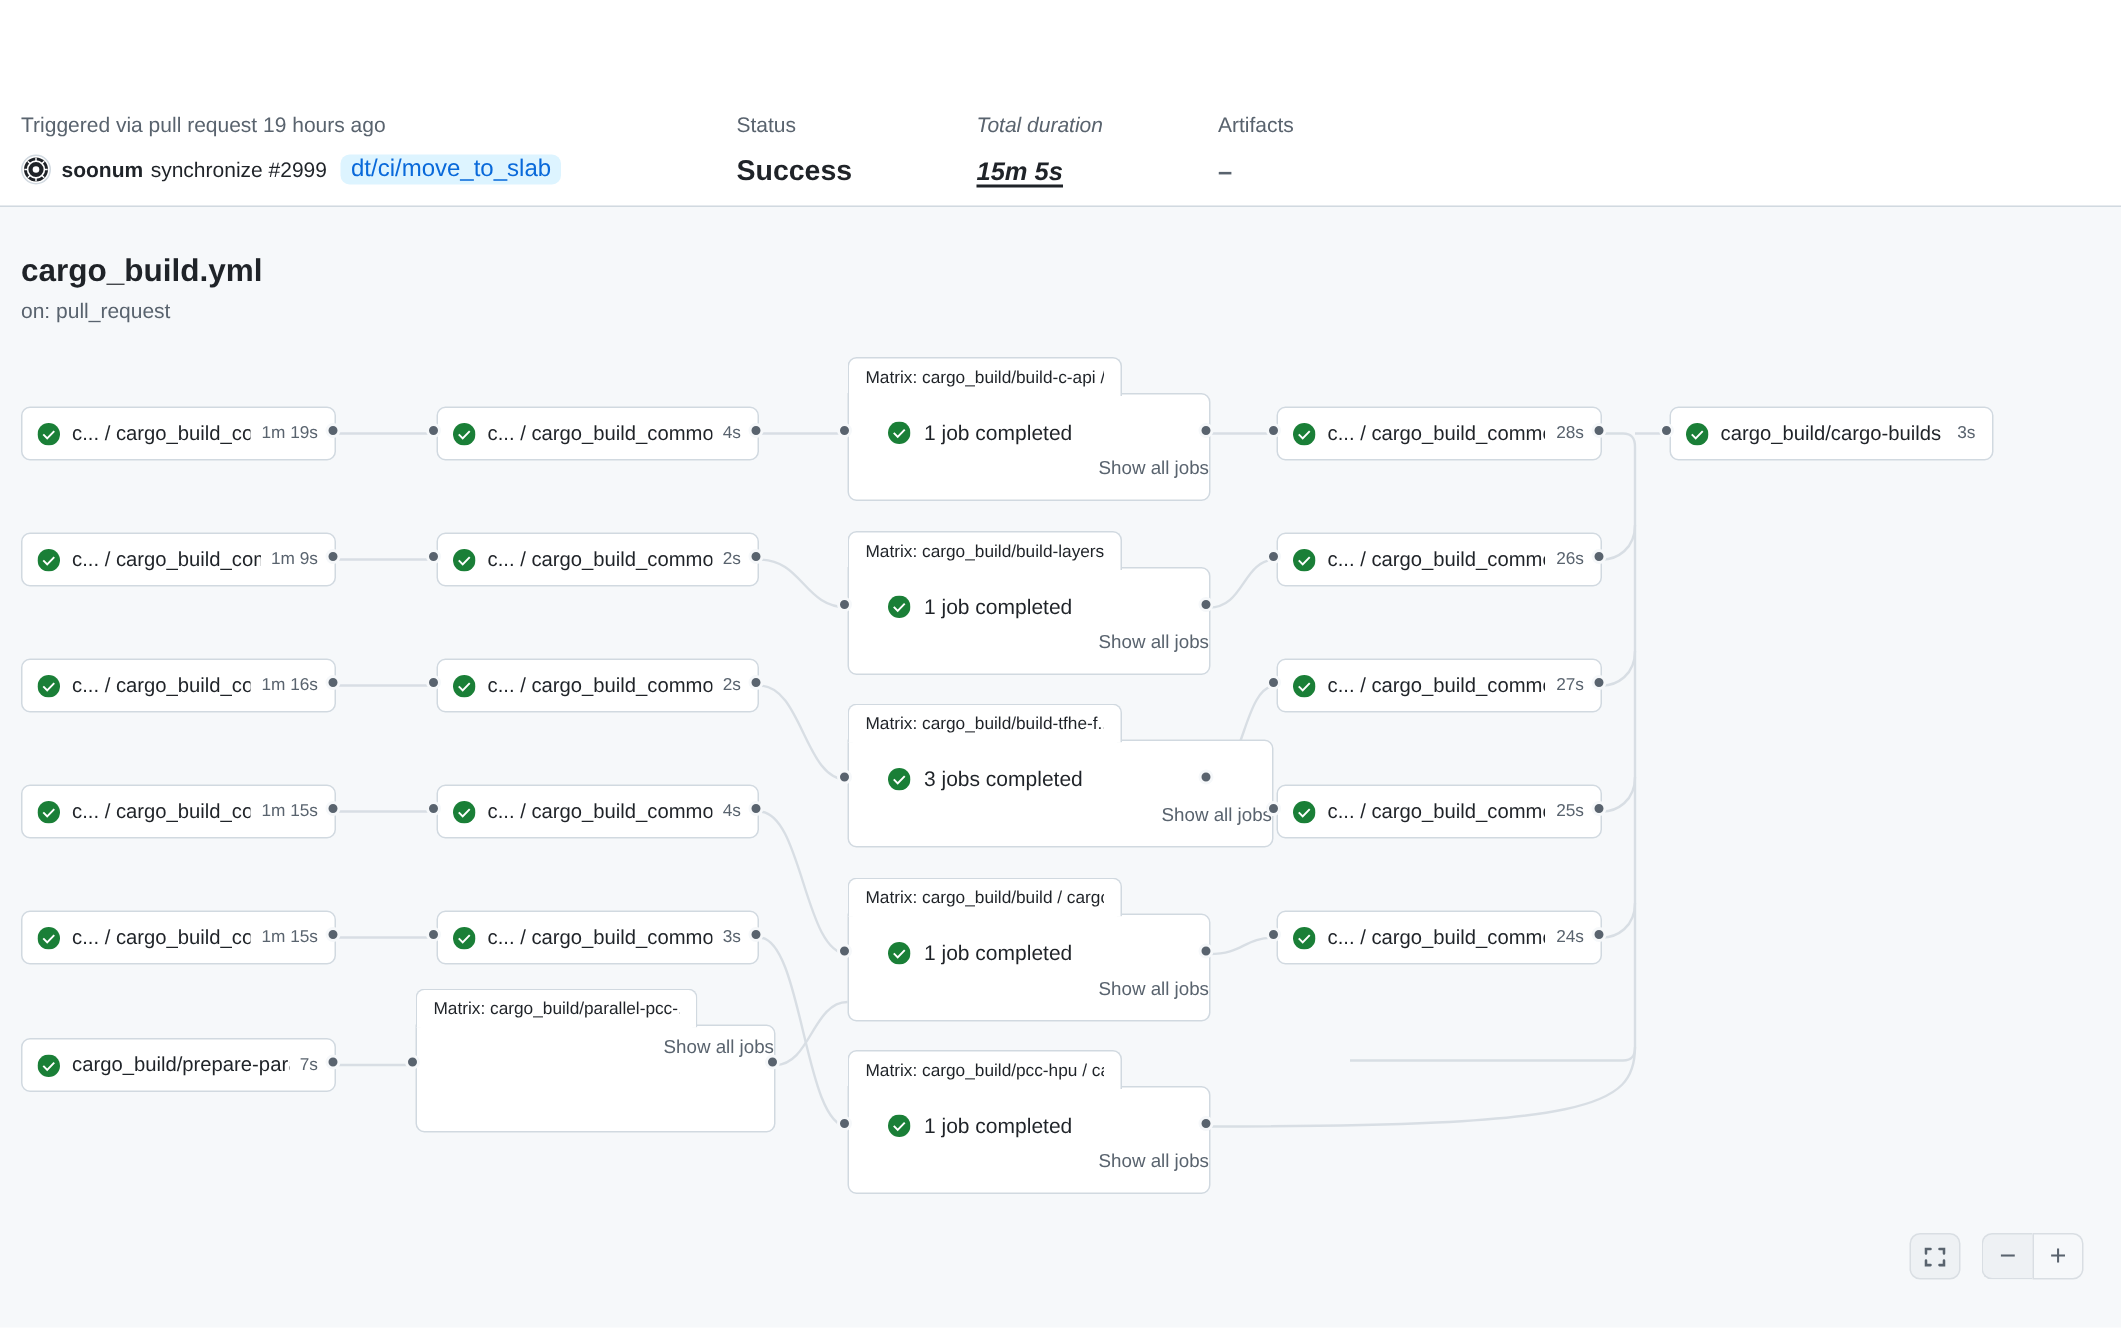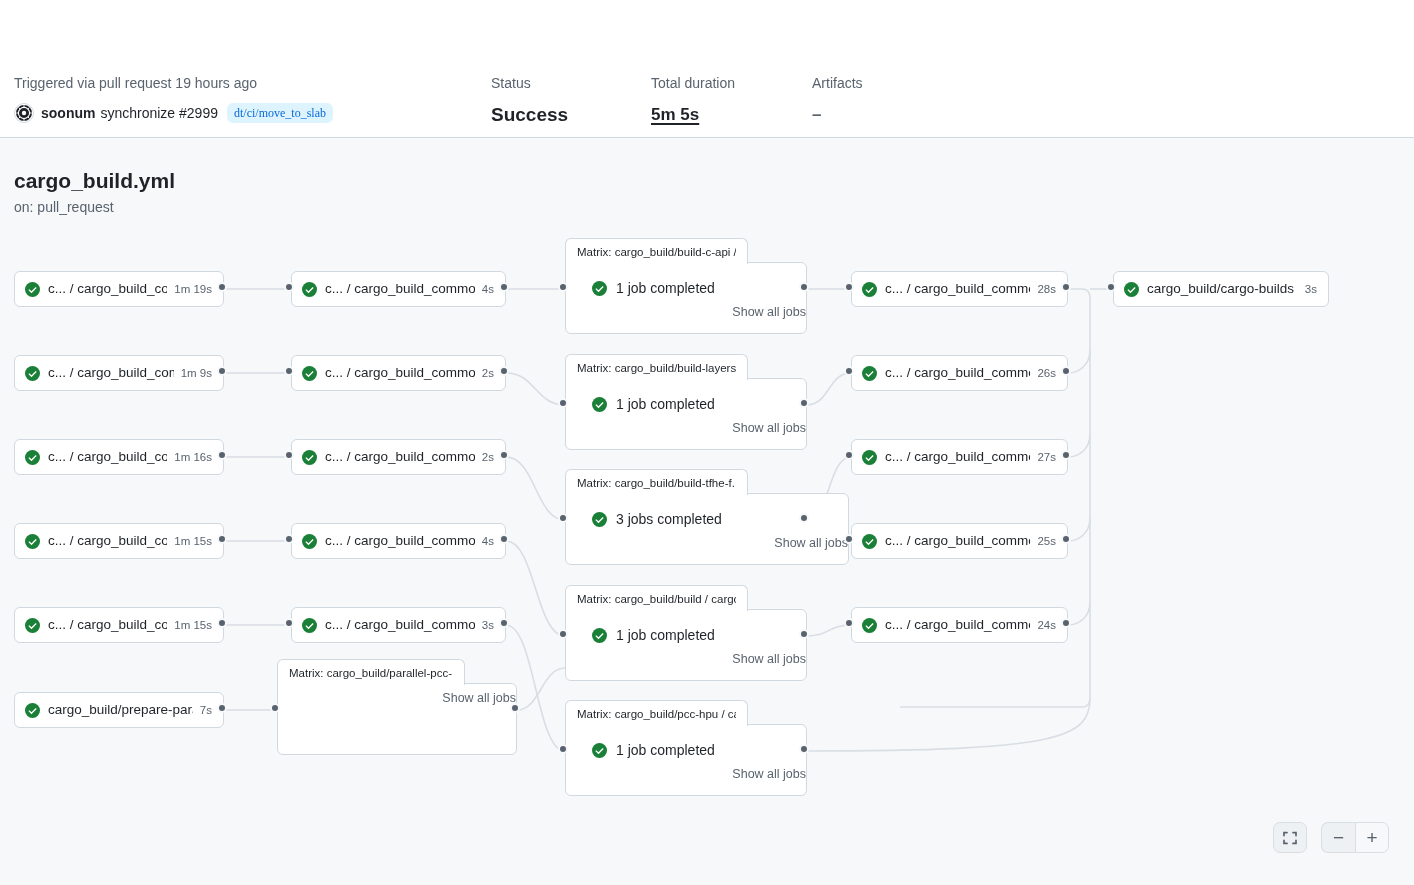--- a/index.html
+++ b/index.html
@@ -37,28 +37,28 @@
     margin-right: 7px;
     overflow: hidden;
     border: 1px solid #d1d9e0;
   }
   .avatar svg { display: block; }
   .actor-name { font-size: 14px; font-weight: 600; color: #1f2328; }
   .event-text { font-size: 14px; font-weight: 400; color: #1f2328; margin-left: 5px; }
   .branch-chip {
     margin-left: 9px;
     background: #ddf4ff; color: #0969da;
-    font-family: Liberation Serif, serif;
-    font-size: 12px; line-height: 18px;
+    font-family: Liberation Sans, sans-serif;
+    font-size: 16px; line-height: 18px;
     padding: 1px 7px; border-radius: 6px;
     white-space: nowrap;
   }
   #status-col { left: 491px; top: 33px; }
   #status-col .hdr-value { margin-top: 10px; font-size: 19px; }
-  #duration-col { left: 651px; top: 33px; }
+  #duration-col { left: 651px; top: 33px; font-style: italic; }
   #duration-col .hdr-value {
     margin-top: 10px; font-size: 17px;
     text-decoration: underline; text-underline-offset: 3px;
     text-decoration-thickness: 2px;
     cursor: pointer;
   }
   #artifacts-col { left: 812px; top: 33px; }
   #artifacts-col .hdr-value { margin-top: 10px; font-size: 17px; color: #59636e; }
 
   
@@ -210,21 +210,21 @@
     </div>
   </div>
 
   <div class="hdr-col" id="status-col">
     <div class="hdr-label">Status</div>
     <div class="hdr-value">Success</div>
   </div>
 
   <div class="hdr-col" id="duration-col">
     <div class="hdr-label">Total duration</div>
-    <div class="hdr-value">5m 5s</div>
+    <div class="hdr-value">15m 5s</div>
   </div>
 
   <div class="hdr-col" id="artifacts-col">
     <div class="hdr-label">Artifacts</div>
     <div class="hdr-value">–</div>
   </div>
 </div>
 
 <div class="graph-panel">
 

